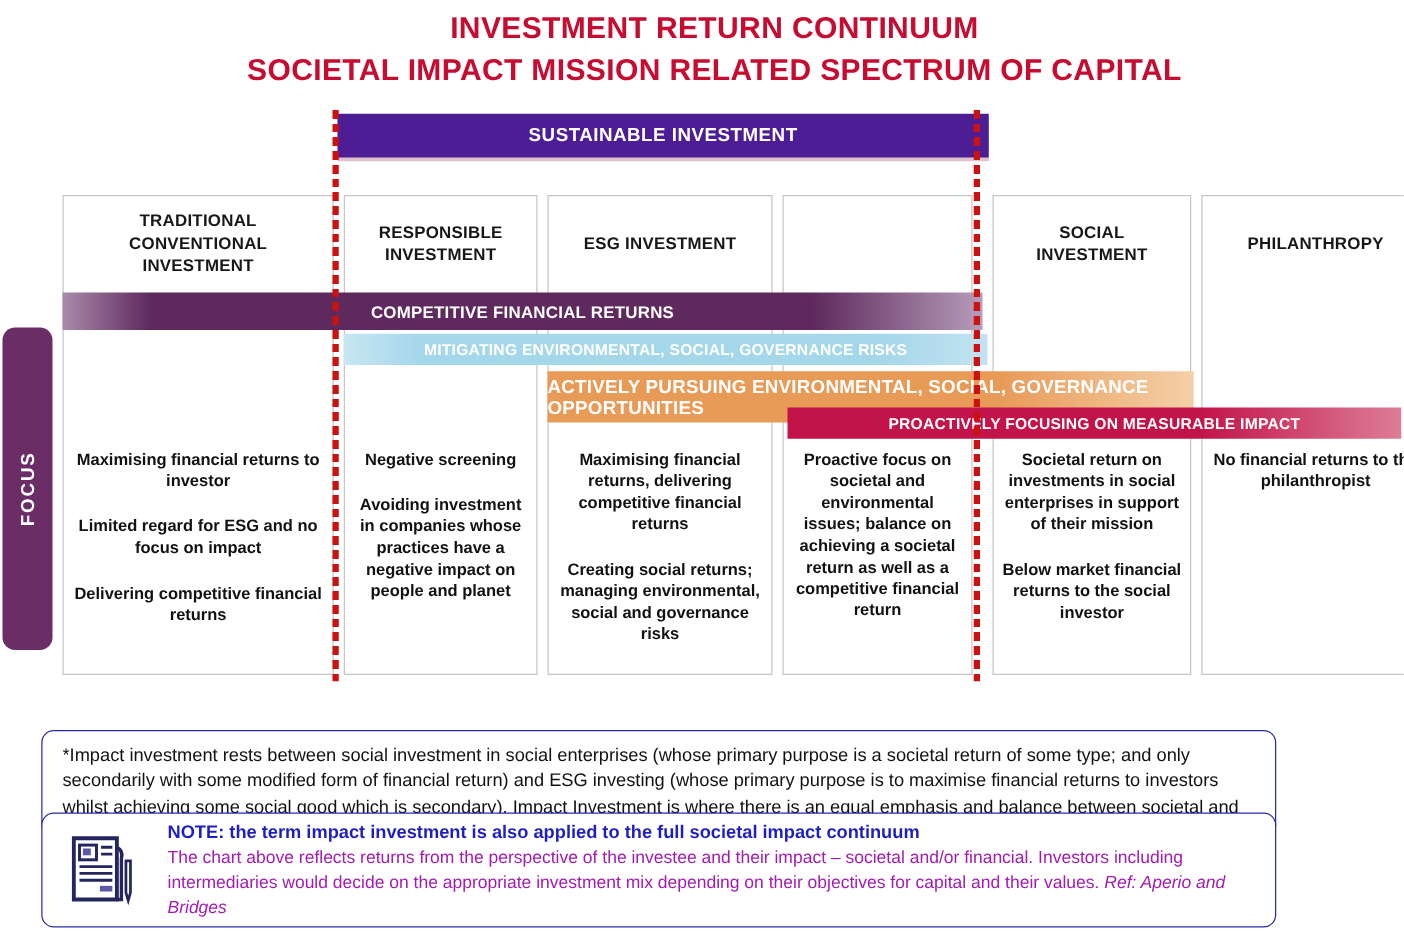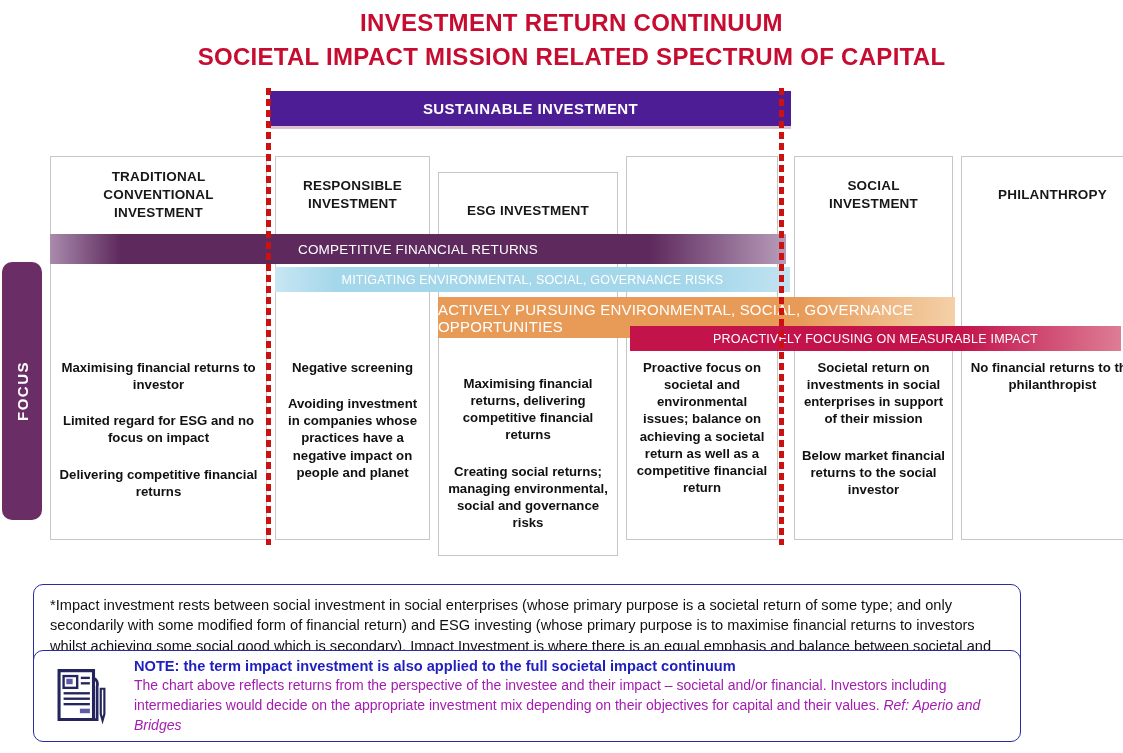--- a/index.html
+++ b/index.html
@@ -25,21 +25,21 @@
   
   .col { position:absolute; top:156px; height:384px; background:#fff; border:1px solid #c6c6c6; z-index:1; }
   .col-header { position:absolute; top:0; left:0; right:0; height:76px; padding:4px 8px;
                 display:flex; align-items:center; justify-content:center; text-align:center;
                 font-weight:800; font-size:13.5px; line-height:1.35; color:#171717; letter-spacing:.2px; }
   .col-body { position:absolute; top:202px; left:7px; right:7px; display:flex; flex-direction:column; gap:19px; }
   .col-body p { text-align:center; font-weight:700; font-size:13.2px; line-height:1.3; color:#111; }
 
   
   .bar { position:absolute; display:flex; align-items:center; justify-content:center;
-         color:#fff; font-weight:400; z-index:5; letter-spacing:.2px; }
+         color:#fff; font-weight:700; z-index:5; letter-spacing:.2px; }
   .bar1 { left:50px;  top:234px; width:736px; height:30px; font-size:13.5px;
           background:linear-gradient(to right, #a98bac 0px, #5e2a5d 70px, #5e2a5d 600px, #b79cba 736px); }
   .bar2 { left:275px; top:267px; width:515px; height:25px; font-size:12.5px;
           background:linear-gradient(to right, #c8e6f3 0px, #a5d7ea 60px, #a5d7ea 430px, #c2e3f1 515px); }
   .bar3 { left:438px; top:297px; width:517px; height:41px; font-size:15px;
           background:linear-gradient(to right, #e89a57 0px, #e89a57 360px, #f4d0a8 517px); }
   .bar4 { left:630px; top:326px; width:491px; height:25px; font-size:12.5px;
           background:linear-gradient(to right, #c2134b 0px, #c2134b 330px, #dd7d95 491px); }
 
   
@@ -86,21 +86,21 @@
   </div>
 
   <div class="col" style="left:275px; width:155px;">
     <div class="col-header">RESPONSIBLE INVESTMENT</div>
     <div class="col-body">
       <p>Negative screening</p>
       <p>Avoiding investment in companies whose practices have a negative impact on people and planet</p>
     </div>
   </div>
 
-  <div class="col" style="left:438px; width:180px;margin-top:16px;">
+  <div class="col" style="left:438px; width:180px;">
     <div class="col-header">ESG  INVESTMENT</div>
     <div class="col-body">
       <p>Maximising financial returns, delivering competitive financial returns</p>
       <p>Creating social returns; managing environmental, social and governance risks</p>
     </div>
   </div>
 
   <div class="col" style="left:626px; width:152px;">
     <div class="col-body">
       <p>Proactive focus on societal and environmental issues; balance on  achieving a societal return as well as a competitive financial return</p>

